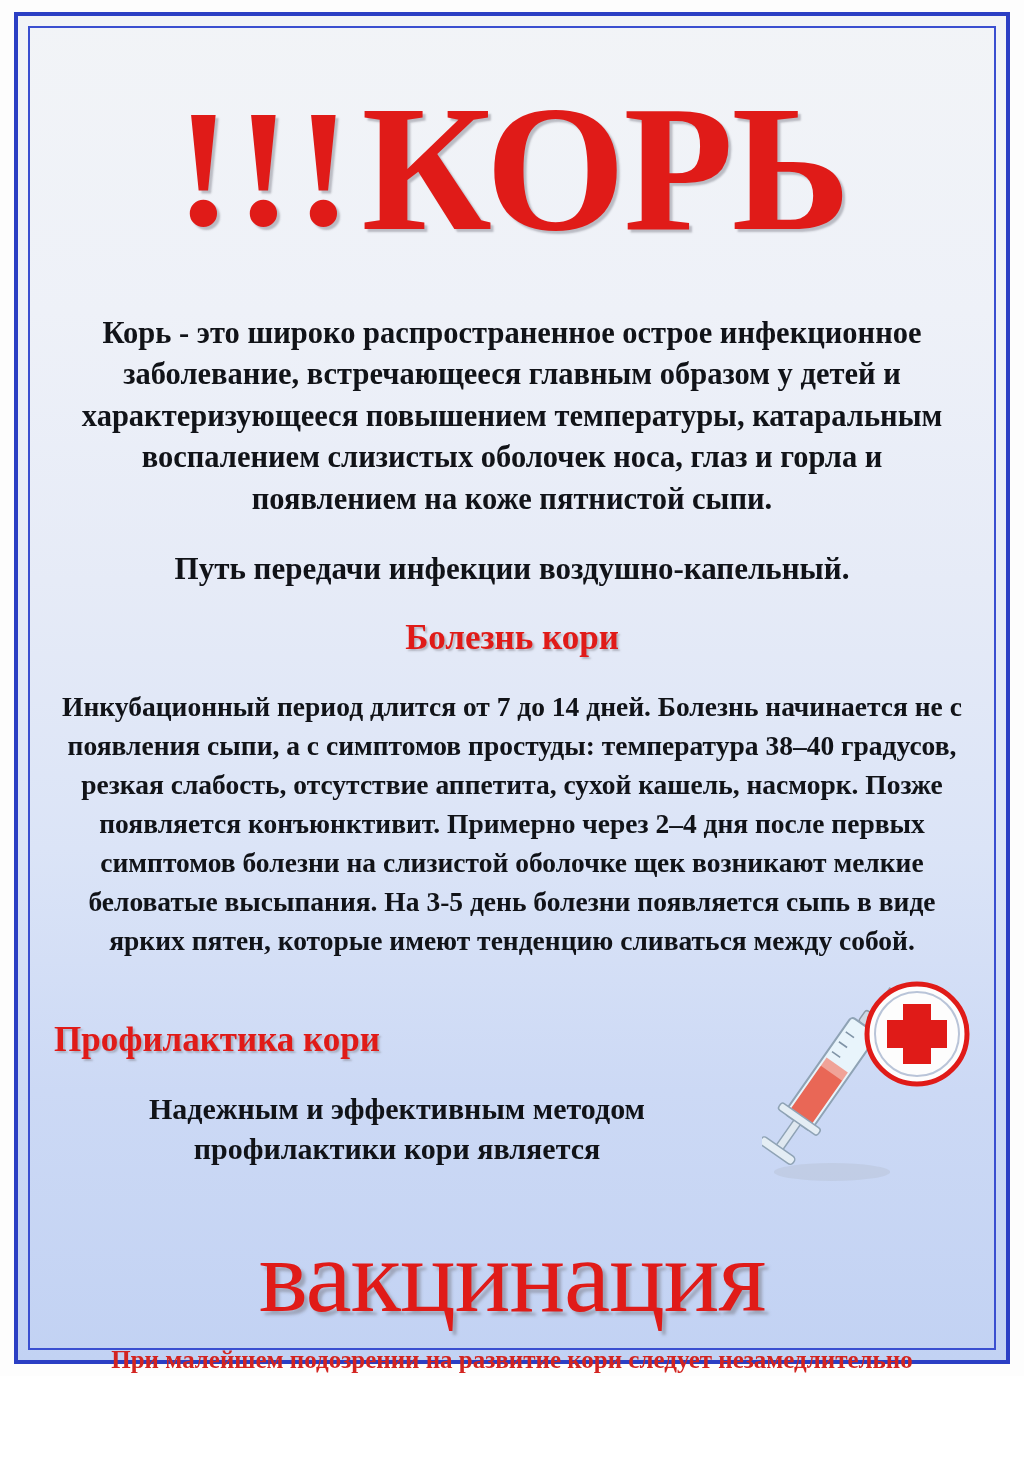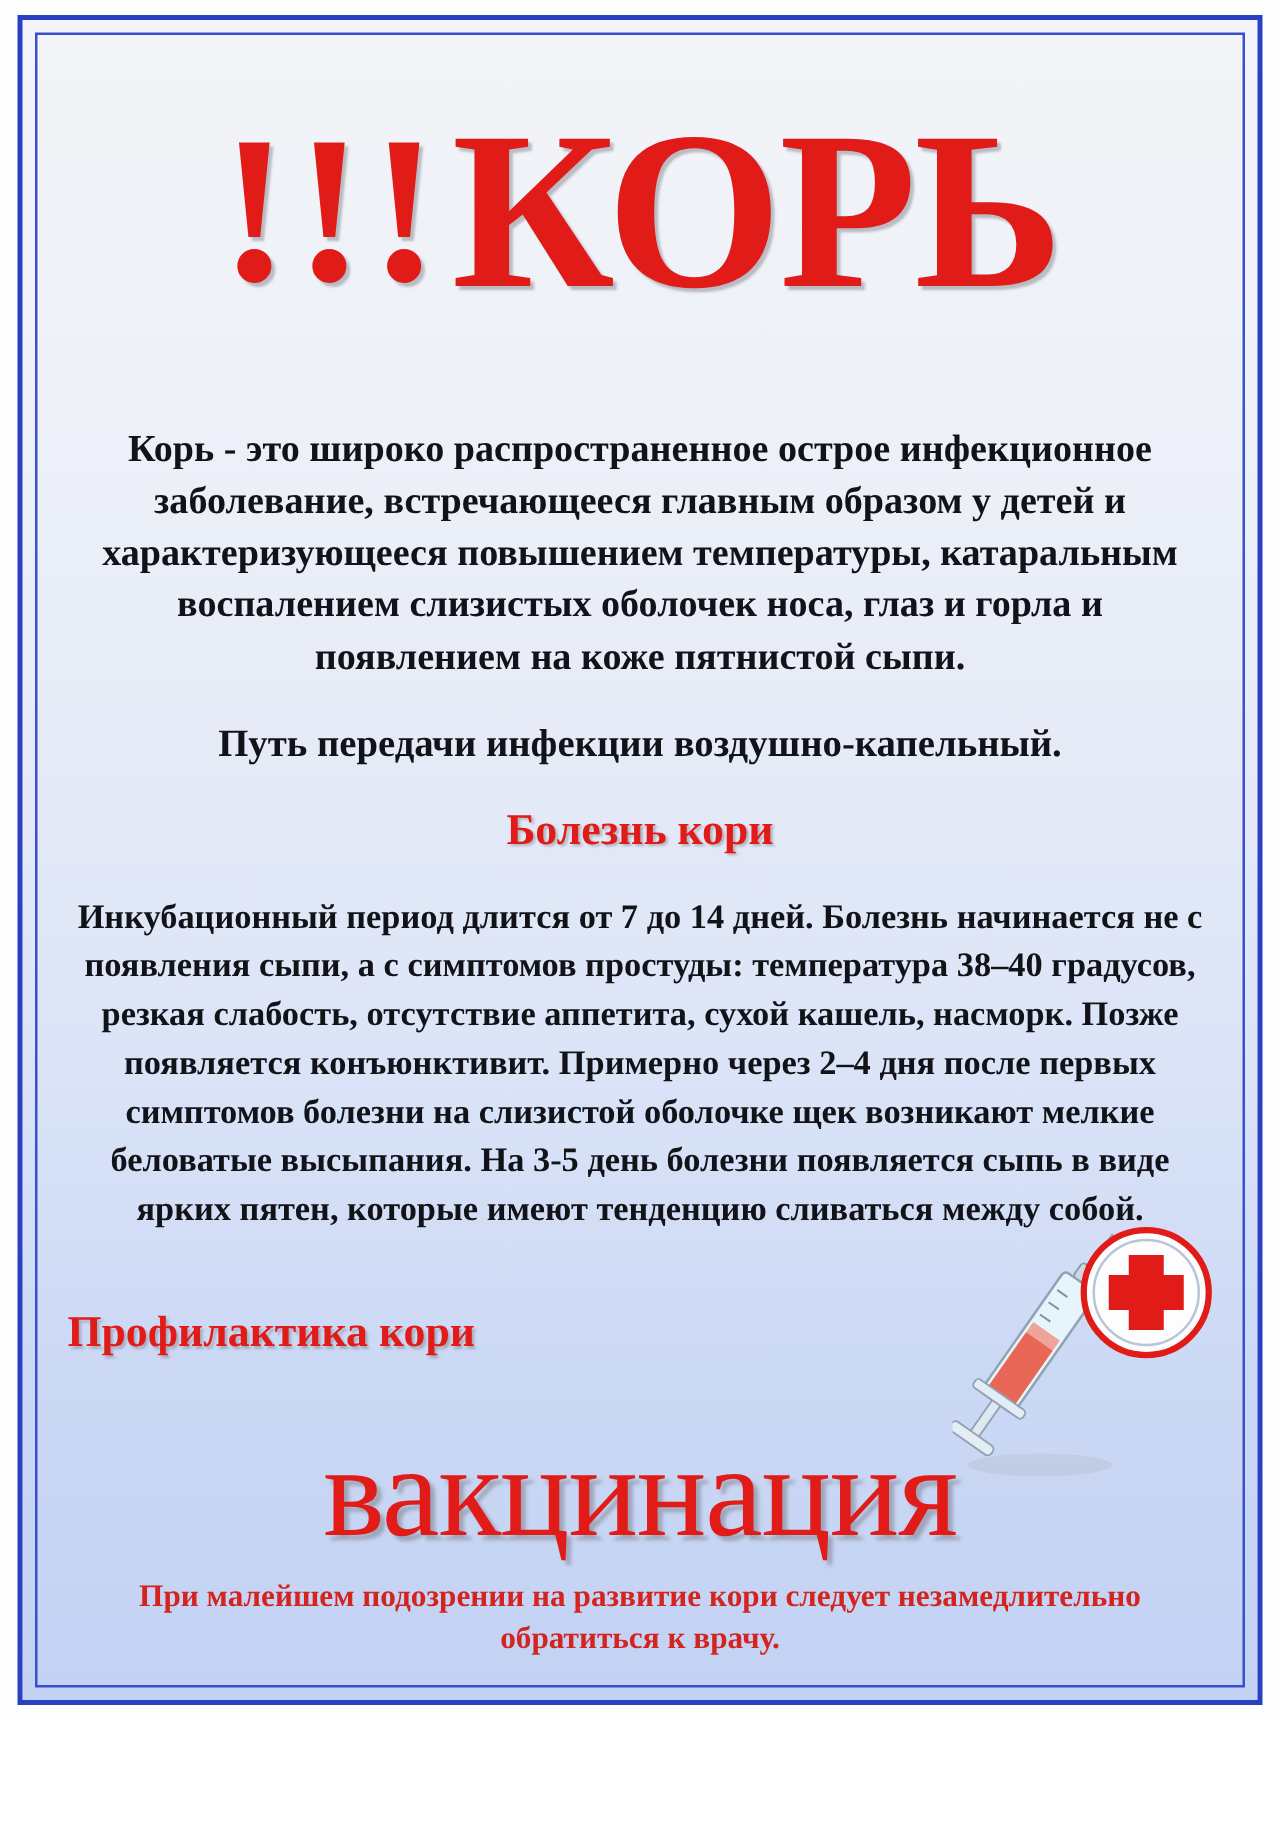--- a/index.html
+++ b/index.html
@@ -73,21 +73,21 @@
   }
   .title-word {
     font-size: 180px;
     line-height: 0.85;
     vertical-align: middle;
     margin-left: 6px;
   }
 
   
   .intro {
-    margin-top: 94px;
+    margin-top: 68px;
     text-align: center;
     font-size: 30.5px;
     line-height: 1.36;
     font-weight: bold;
     color: #111318;
     padding: 0 6px;
   }
   .transmission {
     margin-top: 20px;
     text-align: center;
@@ -179,20 +179,21 @@
       </div>
 
       <p class="intro">Корь - это широко распространенное острое инфекционное заболевание, встречающееся главным образом у детей и характеризующееся повышением температуры, катаральным воспалением слизистых оболочек носа, глаз и горла и появлением на коже пятнистой сыпи.</p>
 
       <p class="transmission">Путь передачи инфекции воздушно-капельный.</p>
 
       <h2 class="section-head">Болезнь кори</h2>
       <p class="symptoms-body">Инкубационный период длится от 7 до 14 дней. Болезнь начинается не с появления сыпи, а с симптомов простуды: температура 38–40 градусов, резкая слабость, отсутствие аппетита, сухой кашель, насморк. Позже появляется конъюнктивит. Примерно через 2–4 дня после первых симптомов болезни на слизистой оболочке щек возникают мелкие беловатые высыпания. На 3-5 день болезни появляется сыпь в виде ярких пятен, которые имеют тенденцию сливаться между собой.</p>
 
       <h2 class="prevention-head">Профилактика кори</h2>
+      <p class="prevention-body">Надежным и эффективным методом профилактики  кори является</p>
 
       <div class="vaccination">вакцинация</div>
 
       <p class="footnote">При малейшем подозрении на развитие кори следует незамедлительно обратиться к врачу.</p>
 
     </div>
 
     <div class="illustration">
       <svg viewBox="0 0 210 215" width="210" height="215" xmlns="http://www.w3.org/2000/svg">
 

